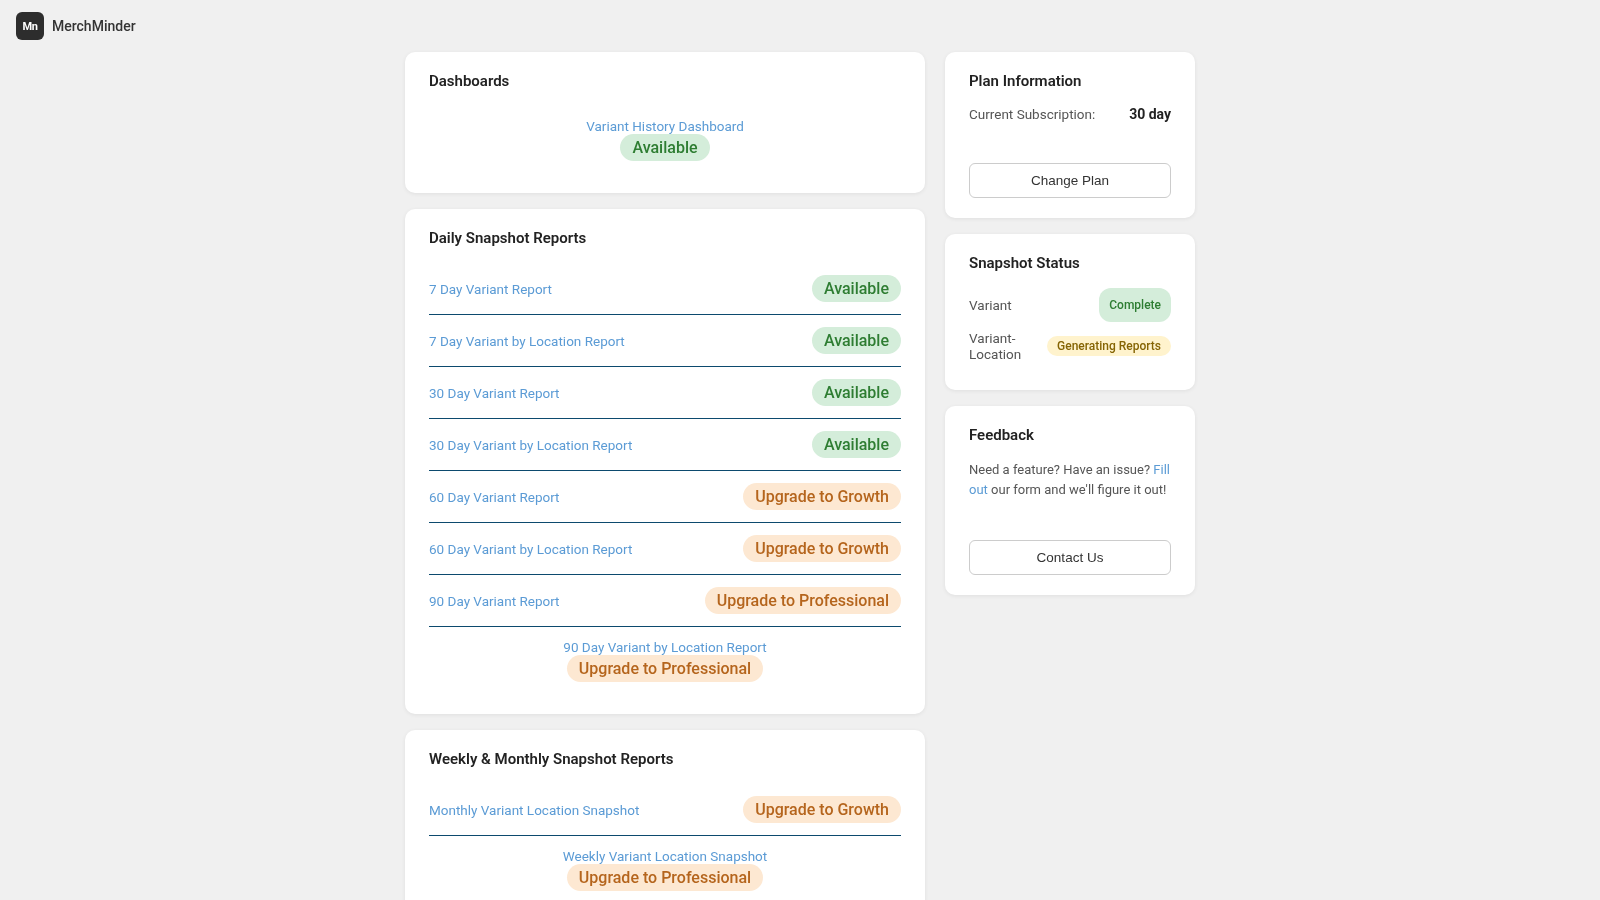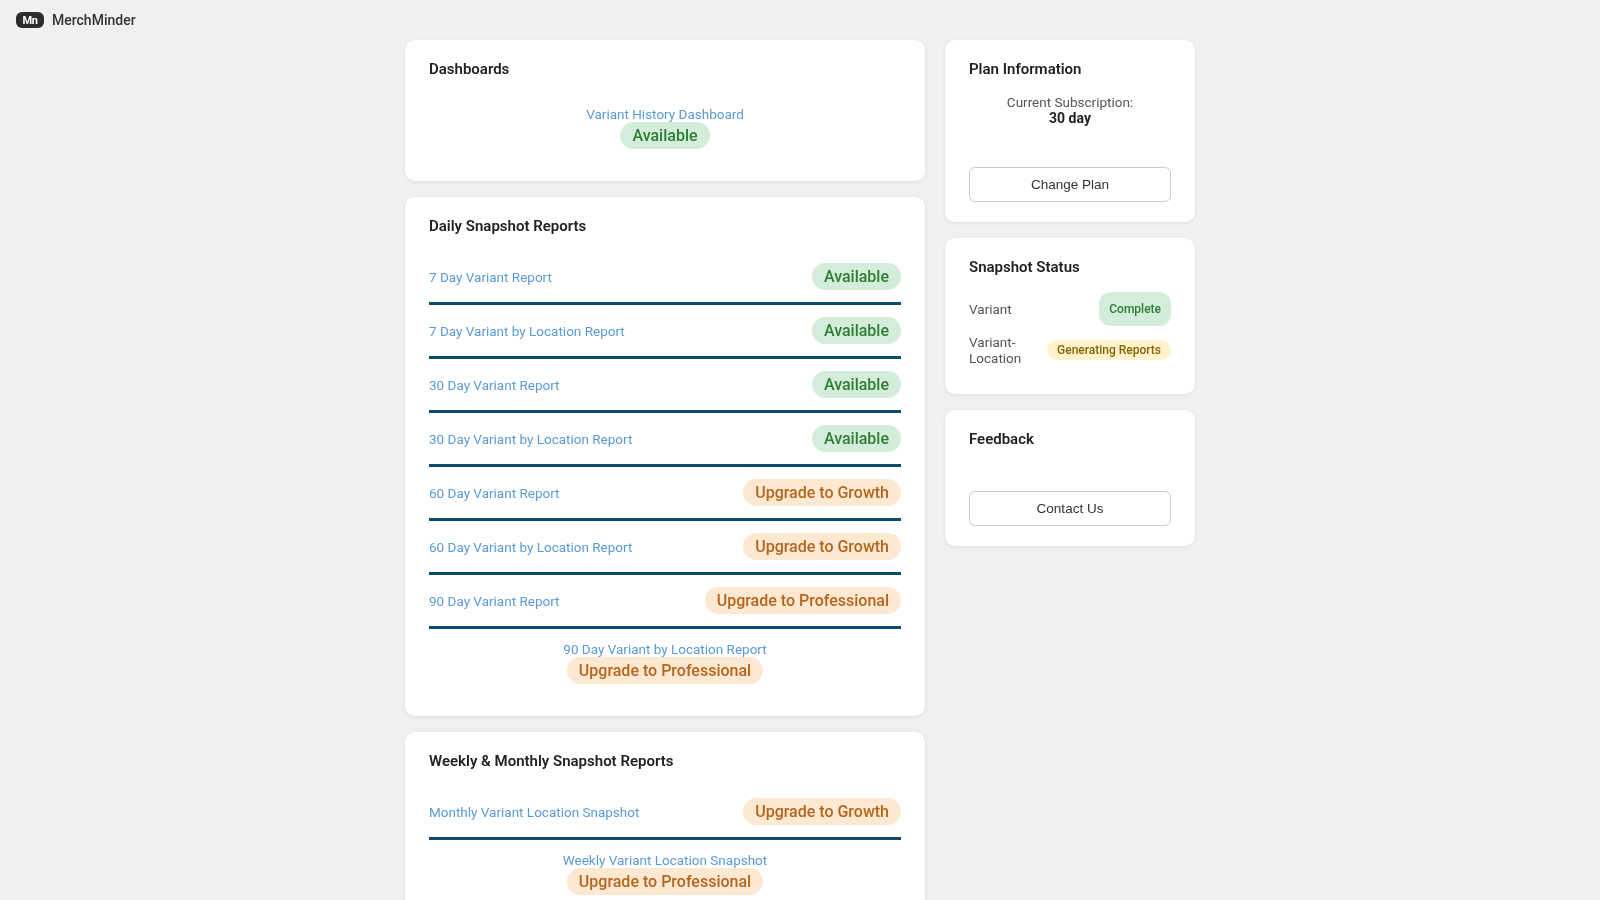--- a/index.html
+++ b/index.html
@@ -11,21 +11,21 @@
       min-height: 900px;
     }
     .app-header {
       display: flex;
       align-items: center;
       padding: 12px 16px;
       gap: 8px;
     }
     .logo-box {
       width: 28px;
-      height: 16px;
+      height: 28px;
       background: #2d2d2d;
       border-radius: 6px;
       display: flex;
       align-items: center;
       justify-content: center;
       color: white;
       font-size: 11px;
       font-weight: bold;
       letter-spacing: -0.5px;
     }
@@ -66,21 +66,21 @@
       font-size: 15px;
       font-weight: 600;
       color: #222;
       margin-bottom: 16px;
     }
     .report-row {
       display: flex;
       align-items: center;
       justify-content: space-between;
       padding: 12px 0;
-      border-bottom: 3px solid #0c4a6e;
+      border-bottom: 1px solid #0c4a6e;
     }
     .report-row:last-child {
       border-bottom: none;
       flex-direction: column;
     }
     .report-link {
       color: #5b9bd5;
       font-size: 13.5px;
       cursor: pointer;
       text-decoration: none;
@@ -118,21 +118,20 @@
       padding: 3px 10px;
       border-radius: 12px;
       font-size: 12px;
       font-weight: 500;
     }
     .plan-row {
       display: flex;
       align-items: center;
       justify-content: space-between;
       margin-bottom: 14px;
-      flex-direction: column;
     }
     .plan-label {
       color: #555;
       font-size: 13.5px;
     }
     .plan-value {
       font-weight: 700;
       font-size: 14px;
       color: #222;
     }
@@ -259,18 +258,21 @@
         <span class="badge badge-complete">Complete</span>
       </div>
       <div class="snapshot-row">
         <span class="snapshot-label">Variant-Location</span>
         <span class="badge badge-generating">Generating Reports</span>
       </div>
     </div>
 
     <div class="card">
       <div class="card-title">Feedback</div>
+      <p class="feedback-text">
+        <span>Need a feature? Have an issue? </span><span class="link">Fill out</span><span> our form and we'll figure it out!</span>
+      </p>
       <button class="btn-outline">Contact Us</button>
     </div>
 
   </div>
 
 </div>
 
 </body></html>

